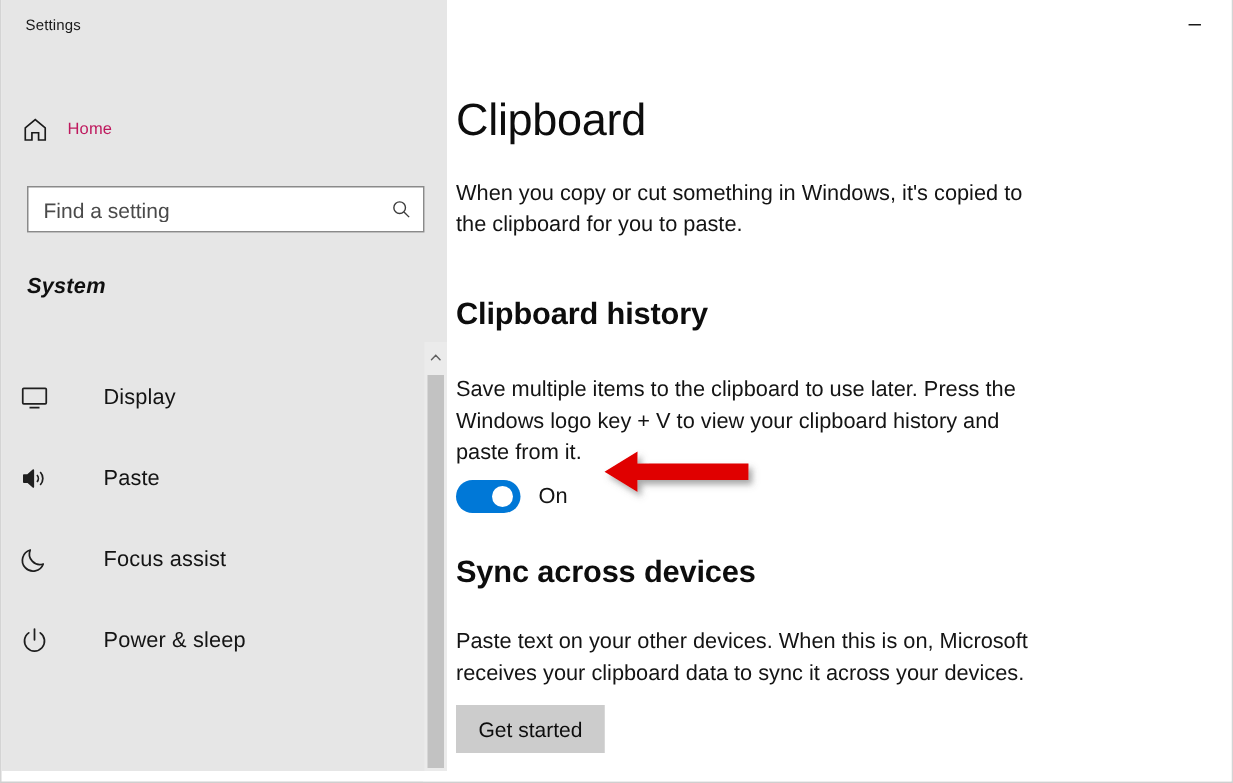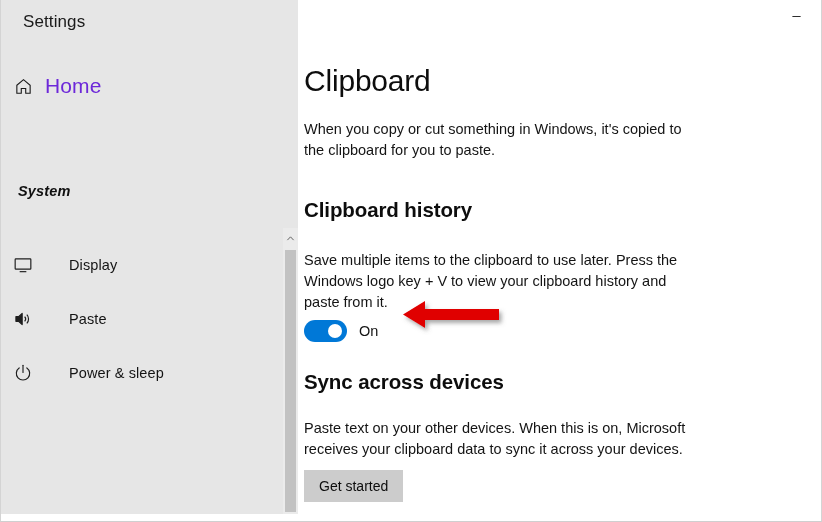--- a/index.html
+++ b/index.html
@@ -30,23 +30,23 @@
     left: 0;
     top: 0;
     width: 297px;
     height: 514px;
     background: #e6e6e6;
     z-index: 2;
   }
 
   .sidebar-title {
     position: absolute;
-    left: 22px;
+    left: 16px;
     top: 12px;
-    font-size: 17px;
+    font-size: 10px;
     color: #1a1a1a;
     letter-spacing: 0.1px;
   }
 
   .home-row {
     position: absolute;
     left: 0;
     top: 70px;
     width: 297px;
     height: 32px;
@@ -56,22 +56,22 @@
 
   .home-icon {
     width: 44px;
     display: flex;
     justify-content: center;
     align-items: center;
     color: #1a1a1a;
   }
 
   .home-label {
-    font-size: 21px;
-    color: #6d28d9;
+    font-size: 11px;
+    color: #be185d;
     letter-spacing: 0.1px;
   }
 
   .search-wrap {
     position: absolute;
     left: 17px;
     top: 124px;
     width: 265px;
     height: 31px;
     background: #ffffff;
@@ -354,20 +354,29 @@
 
     <div class="home-row">
       <span class="home-icon">
         <svg width="19" height="19" viewBox="0 0 24 24" fill="none" stroke="currentColor" stroke-width="1.4">
           <path d="M3.6 10.4 12 3.4l8.4 7v10.2h-5.6v-6.1H9.2v6.1H3.6z"></path>
         </svg>
       </span>
       <span class="home-label">Home</span>
     </div>
 
+    <div class="search-wrap">
+      <input class="search-input" type="text" placeholder="Find a setting" style="">
+      <span class="search-icon">
+        <svg width="15" height="15" viewBox="0 0 24 24" fill="none" stroke="currentColor" stroke-width="1.5">
+          <circle cx="10.3" cy="10.3" r="6.2"></circle>
+          <line x1="14.9" y1="14.9" x2="20.4" y2="20.4"></line>
+        </svg>
+      </span>
+    </div>
 
     <div class="section-label">System</div>
 
     <div class="nav-list">
 
       <div class="nav-item">
         <span class="nav-icon">
           <svg width="20" height="20" viewBox="0 0 24 24" fill="none" stroke="currentColor" stroke-width="1.4">
             <rect x="2.6" y="4.6" width="18.8" height="12.4" rx="0.8"></rect>
             <line x1="8" y1="20" x2="16" y2="20"></line>
@@ -381,20 +390,28 @@
           <svg width="20" height="20" viewBox="0 0 24 24" fill="none" stroke="currentColor" stroke-width="1.4">
             <path d="M3.5 9.2h3.2L11 5.3v13.4l-4.3-3.9H3.5z" fill="currentColor" stroke-linejoin="round"></path>
             <path d="M14 9.2a4.2 4.2 0 0 1 0 5.6"></path>
             <path d="M16.6 6.8a7.6 7.6 0 0 1 0 10.4"></path>
           </svg>
         </span>
         <span class="nav-label">Paste</span>
       </div>
 
 
+      <div class="nav-item">
+        <span class="nav-icon">
+          <svg width="20" height="20" viewBox="0 0 24 24" fill="none" stroke="currentColor" stroke-width="1.4" stroke-linejoin="round">
+            <path d="M19 15.6A8.4 8.4 0 0 1 8.6 4.4a8.6 8.6 0 1 0 10.4 11.2z"></path>
+          </svg>
+        </span>
+        <span class="nav-label">Focus assist</span>
+      </div>
 
       <div class="nav-item">
         <span class="nav-icon">
           <svg width="20" height="20" viewBox="0 0 24 24" fill="none" stroke="currentColor" stroke-width="1.4" stroke-linecap="round">
             <path d="M7.4 5.9a8 8 0 1 0 9.2 0"></path>
             <line x1="12" y1="2.8" x2="12" y2="11.4"></line>
           </svg>
         </span>
         <span class="nav-label">Power &amp; sleep</span>
       </div>

